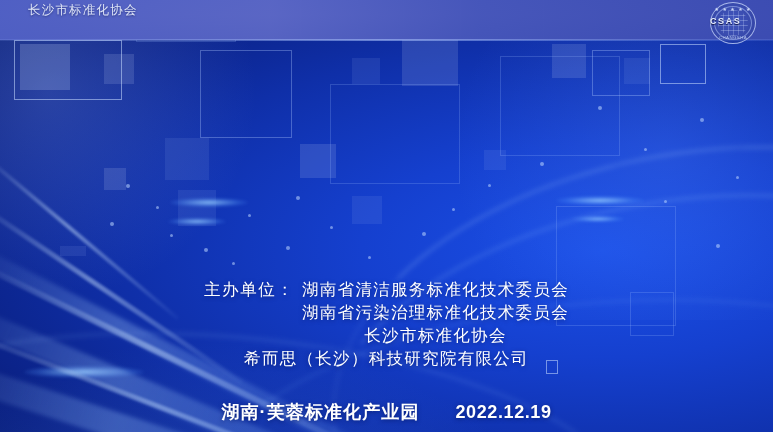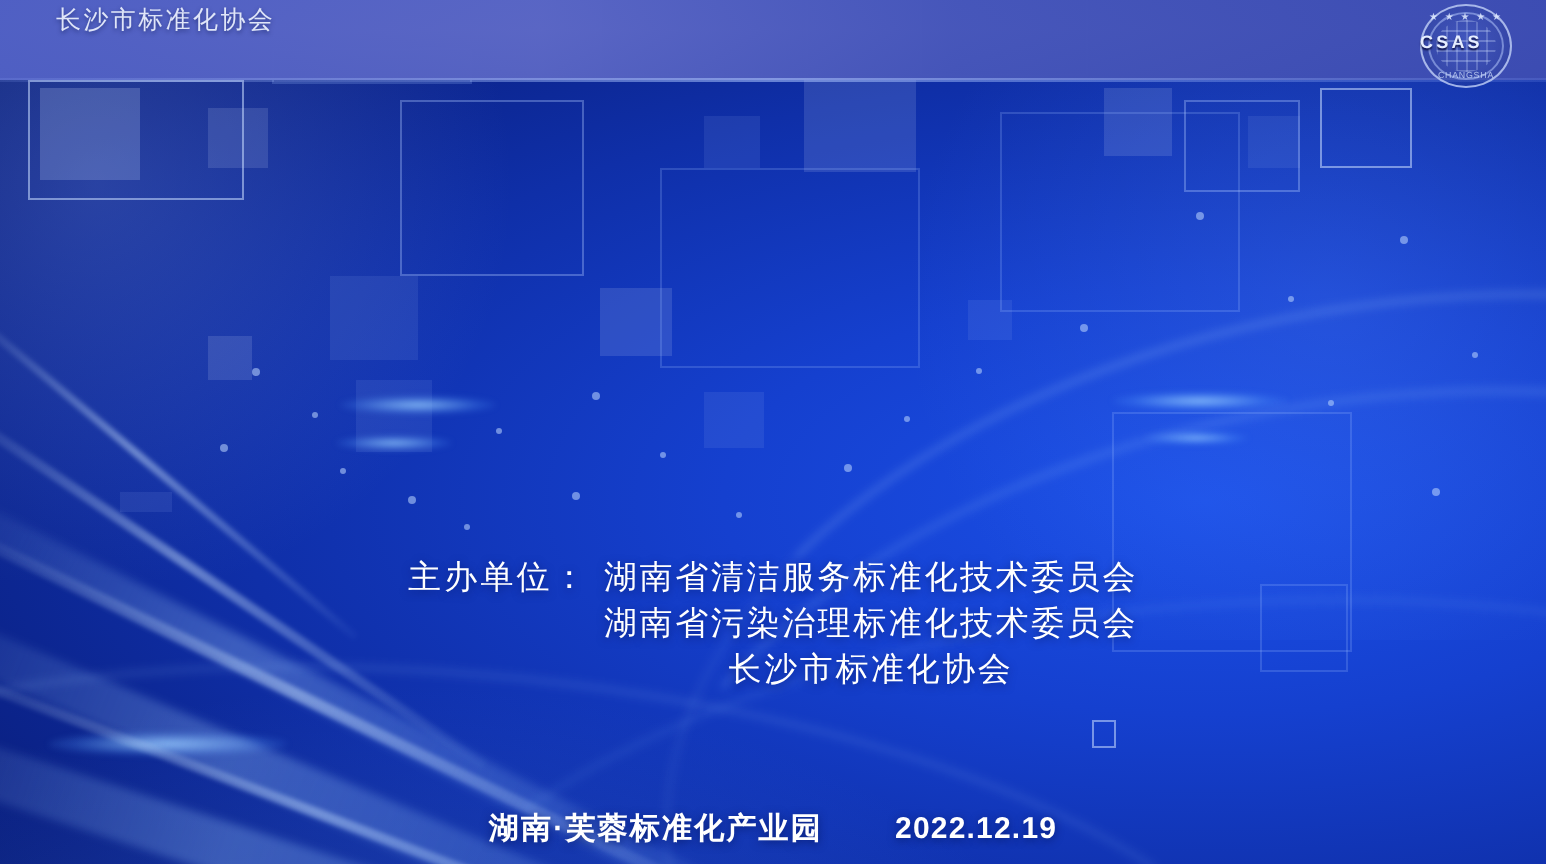--- a/index.html
+++ b/index.html
@@ -152,21 +152,21 @@
     font-size:16.5px;color:#ffffff;letter-spacing:1.3px;line-height:23px;
     text-shadow:0 1px 4px rgba(5,20,90,.6);
   }
 
   
   .footer{
     position:absolute;left:0;right:0;bottom:8px;
     display:flex;align-items:center;justify-content:center;gap:36px;
   }
   .footer-place,.footer-date{
-    font-size:15px;font-weight:bold;color:#ffffff;letter-spacing:1.1px;
+    font-size:18px;font-weight:bold;color:#ffffff;letter-spacing:1.1px;
     text-shadow:0 1px 4px rgba(5,20,90,.65);
   }
   .footer-date{letter-spacing:.6px;}
 </style>
 </head>
 <body>
 
 <div class="stage">
 
   <div class="bg-base"></div>
@@ -277,20 +277,21 @@
     </div>
     <div class="org-line">
       <span class="org-label blank"></span>
       <span class="org-value">湖南省污染治理标准化技术委员会</span>
     </div>
     <div class="org-line">
       <span class="org-label blank"></span>
       <span class="org-value">长沙市标准化协会</span>
     </div>
     <div class="org-line">
+      <span class="org-value">希而思（长沙）科技研究院有限公司</span>
     </div>
   </div>
 
   <div class="footer">
     <span class="footer-place">湖南·芙蓉标准化产业园</span>
     <span class="footer-date">2022.12.19</span>
   </div>
 
 </div>
 

